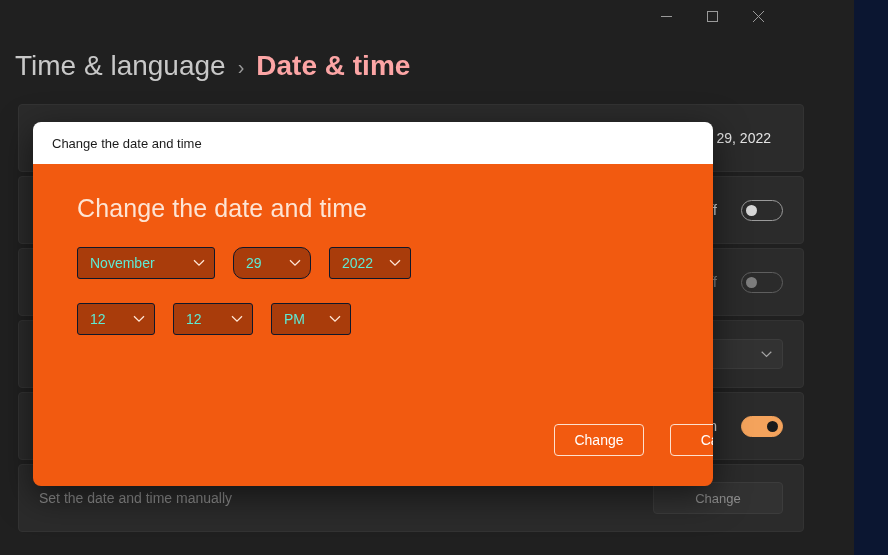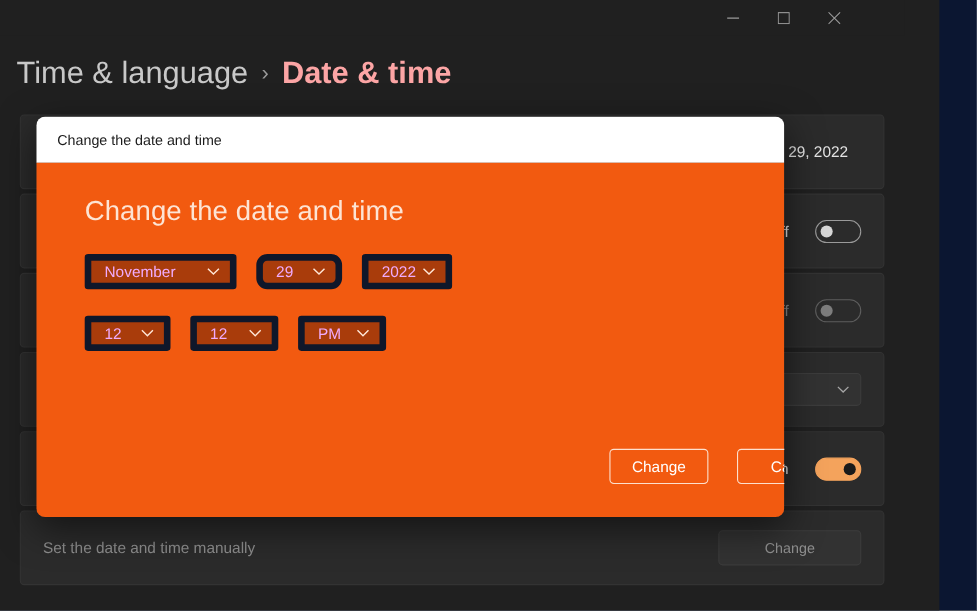--- a/index.html
+++ b/index.html
@@ -169,21 +169,21 @@
     font-family: "Liberation Sans", sans-serif;
     display: flex;
     align-items: center;
     justify-content: center;
   }
 
   
   #dialog {
     position: absolute;
     left: 33px;
-    top: 106px;
+    top: 122px;
     width: 680px;
     height: 364px;
     border-radius: 8px;
     overflow: hidden;
     box-shadow: 0 10px 34px rgba(0,0,0,0.55);
   }
   #dialog-titlebar {
     height: 42px;
     background: #ffffff;
     display: flex;
@@ -211,27 +211,27 @@
   .field-label {
     font-size: 14px;
     color: #fbdcc8;
     margin-bottom: 10px;
   }
   .combo-row { display: flex; gap: 18px; }
 
   .combo {
     height: 32px;
     background: #a93c0b;
-    border: 6px solid #0f172a;
+    border: 1px solid #0f172a;
     border-radius: 3px;
     display: flex;
     align-items: center;
     justify-content: space-between;
     padding: 0 9px 0 12px;
-    color: #f0abfc;
+    color: #5eead4;
     font-size: 14px;
   }
   .combo .chev { color: #ffe6d6; display: flex; }
   .combo.w-month { width: 138px; }
   .combo.w-day   { width: 78px; border-radius: 10px; }
   .combo.w-year  { width: 82px; }
   .combo.w-hour  { width: 78px; }
   .combo.w-min   { width: 80px; }
   .combo.w-ampm  { width: 80px; }
 

